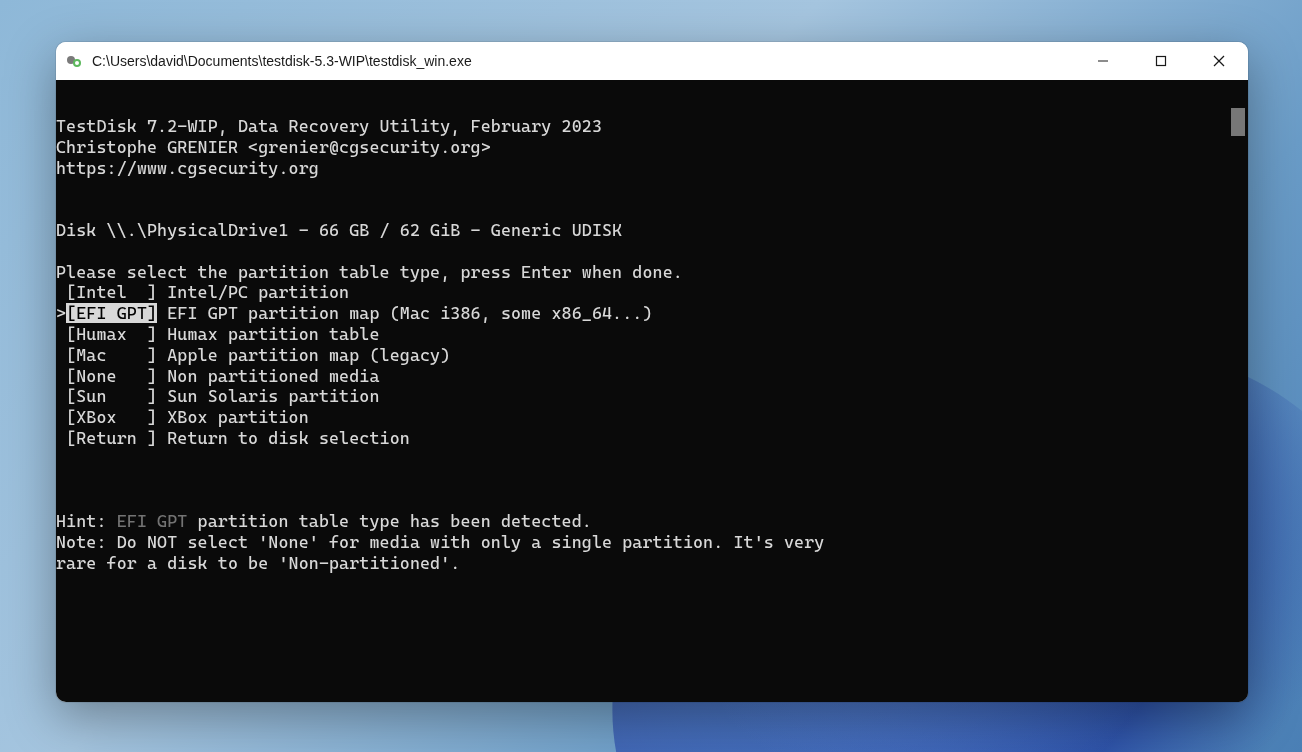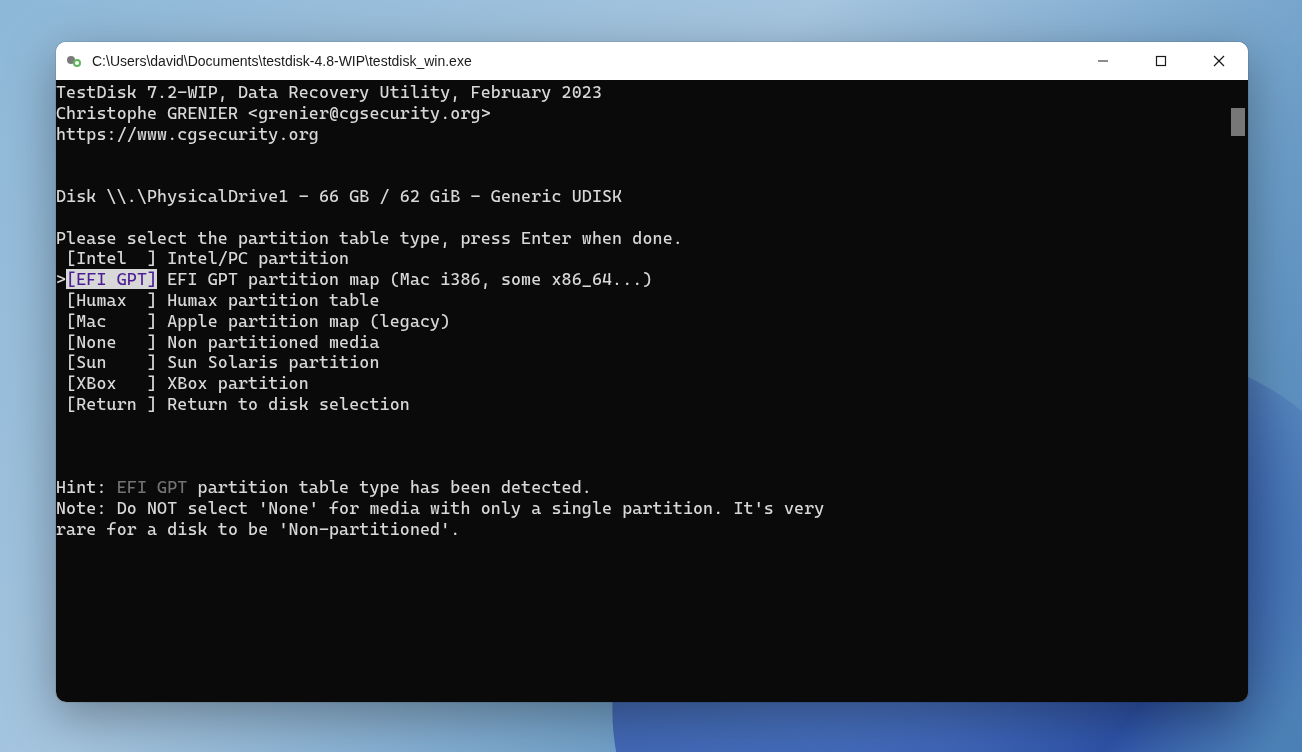--- a/index.html
+++ b/index.html
@@ -86,25 +86,26 @@
     }
     .terminal-content {
       flex: 1;
       padding: 2px 0 0 0;
       font-family: "Cascadia Mono", "Consolas", monospace;
       font-size: 17px;
       line-height: 20.8px;
       color: #d8d8d8;
       white-space: pre;
       letter-spacing: 0.15px;
+      margin-top: 34px;
     }
     .line { display: block; min-height: 20.8px; }
     .selected {
       background: #d8d8d8;
-      color: #4c1d95;
+      color: #000000;
     }
     .green { color: #737373; }
     .scrollbar {
       width: 20px;
       background: #0a0a0a;
       position: relative;
     }
     .scroll-thumb {
       position: absolute;
       top: 28px;
@@ -122,21 +123,21 @@
 
 <div class="window">
   <div class="titlebar">
     <div class="app-icon">
       <svg width="16" height="16" viewBox="0 0 16 16">
         <circle cx="5" cy="7" r="4" fill="#7a7a7a"></circle>
         <circle cx="11" cy="10" r="4" fill="#5cb85c"></circle>
         <circle cx="11" cy="10" r="2" fill="#ffffff"></circle>
       </svg>
     </div>
-    <div class="title-text">C:\Users\david\Documents\testdisk-4.8-WIP\testdisk_win.exe</div>
+    <div class="title-text">C:\Users\david\Documents\testdisk-5.3-WIP\testdisk_win.exe</div>
     <div class="win-controls">
       <div class="win-btn">
         <svg width="12" height="12" viewBox="0 0 12 12">
             <line x1="1" y1="6" x2="11" y2="6" stroke="#1a1a1a" stroke-width="1.2"></line>
           </svg>
       </div>
       <div class="win-btn">
         <svg width="12" height="12" viewBox="0 0 12 12">
             <rect x="1.5" y="1.5" width="9" height="9" fill="none" stroke="#1a1a1a" stroke-width="1.2"></rect>
           </svg>

